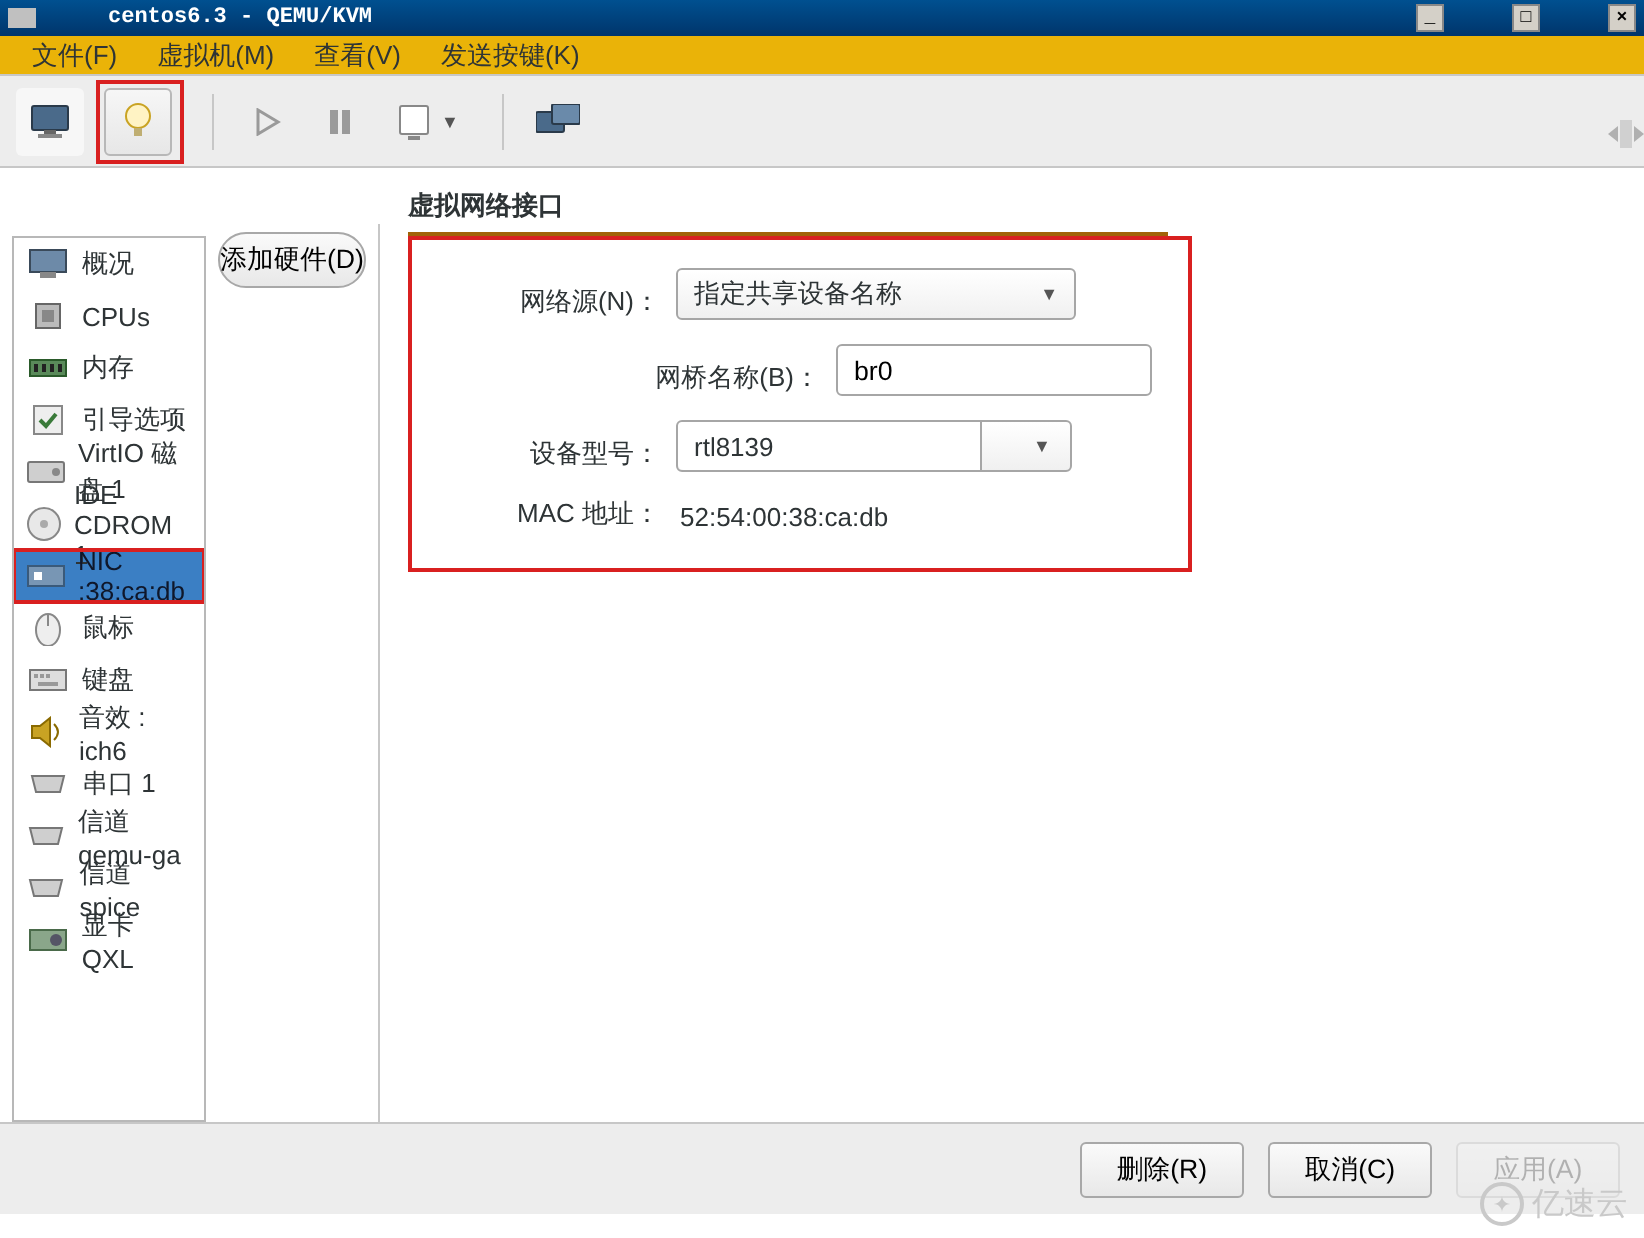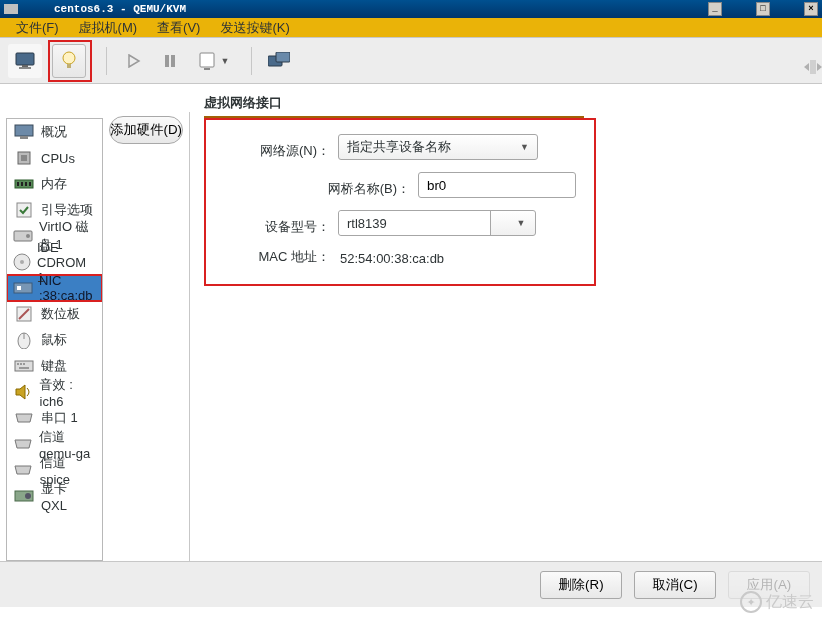--- a/index.html
+++ b/index.html
@@ -178,29 +178,20 @@
           <span class="hw-icon">
             <svg width="20" height="14">
               <rect x="1" y="2" width="18" height="10" fill="#7896b4" stroke="#3a5a7a"></rect>
               <rect x="4" y="5" width="4" height="4" fill="#fff"></rect>
             </svg>
           </span>
           <span>NIC :38:ca:db</span>
         </div>
         <div class="hw-item">
           <span class="hw-icon">
-            <svg width="18" height="18">
-              <rect x="2" y="2" width="14" height="14" fill="#eee" stroke="#888"></rect>
-              <line x1="4" y1="14" x2="14" y2="4" stroke="#a55" stroke-width="2"></line>
-            </svg>
-          </span>
-          <span>数位板</span>
-        </div>
-        <div class="hw-item">
-          <span class="hw-icon">
             <svg width="14" height="18">
               <ellipse cx="7" cy="10" rx="6" ry="8" fill="#eee" stroke="#888"></ellipse>
               <line x1="7" y1="2" x2="7" y2="8" stroke="#888"></line>
             </svg>
           </span>
           <span>鼠标</span>
         </div>
         <div class="hw-item">
           <span class="hw-icon">
             <svg width="20" height="12">

